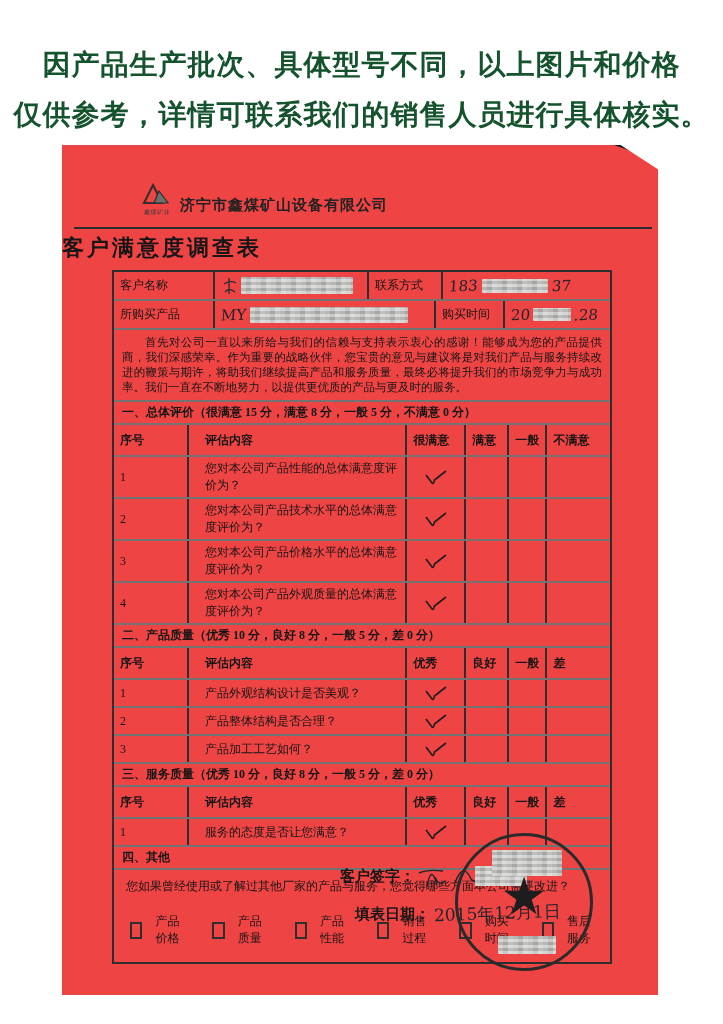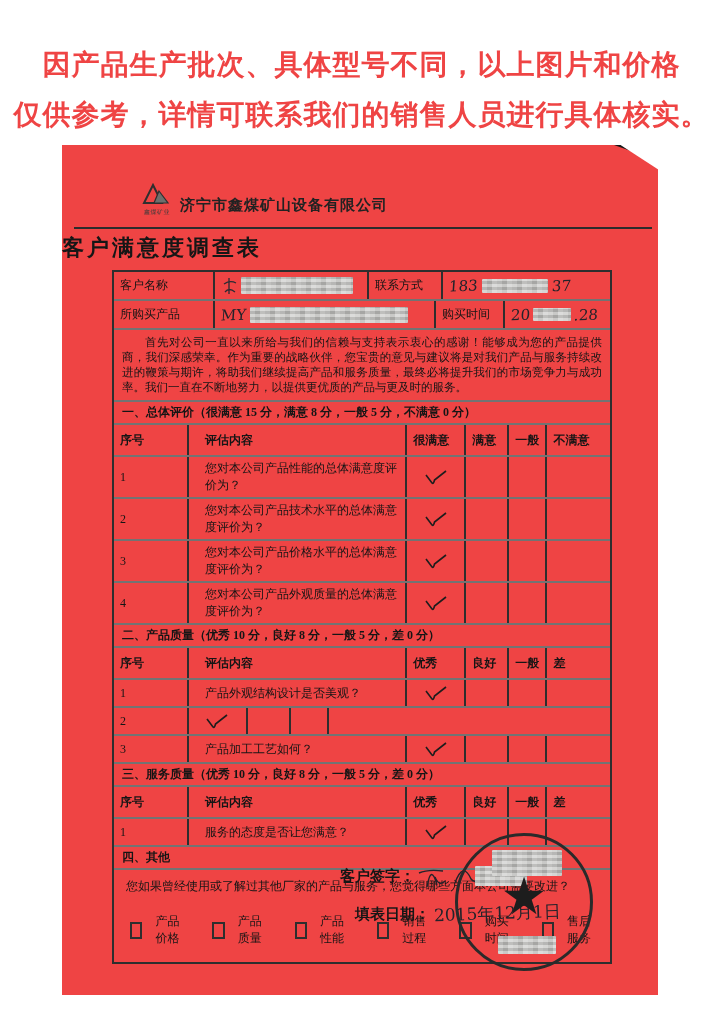--- a/index.html
+++ b/index.html
@@ -4,21 +4,21 @@
 <style>
   html,body{margin:0;padding:0;}
   body{
     width:723px;height:1024px;background:#ffffff;position:relative;overflow:hidden;
     font-family:"Liberation Sans","DejaVu Sans",sans-serif;
   }
   
   .notice{
     position:absolute;top:40px;left:0;width:723px;text-align:center;
     font-weight:bold;font-size:28px;line-height:50px;letter-spacing:1px;
-    color:#ef4444;
+    color:#14532d;
   }
   
   .page{
     position:absolute;left:62px;top:145px;width:596px;height:850px;
     background:#ef4444;color:#1a1a1a;
   }
   .fold-black{position:absolute;top:0;right:13px;width:0;height:0;
     border-top:11px solid #161616;border-left:31px solid transparent;}
   .fold-white{position:absolute;top:-1px;right:-1px;width:0;height:0;
     border-top:26px solid #ffffff;border-left:40px solid transparent;}
@@ -228,20 +228,21 @@
         <svg class="chk" width="26" height="16" viewBox="0 0 26 16">
             <path d="M3 6 L9 14 Q10.5 15.5 11.5 11 L23 2" stroke="#1d1d1d" stroke-width="1.6" fill="none"></path>
           </svg>
       </div>
       <div class="cell c-r2"></div>
       <div class="cell c-r3"></div>
       <div class="cell c-r4"></div>
     </div>
     <div class="srow eval-row">
       <div class="cell c-no">2</div>
+      <div class="cell c-q">产品整体结构是否合理？</div>
       <div class="cell c-r1 center">
         <svg class="chk" width="26" height="16" viewBox="0 0 26 16">
             <path d="M3 6 L9 14 Q10.5 15.5 11.5 11 L23 2" stroke="#1d1d1d" stroke-width="1.6" fill="none"></path>
           </svg>
       </div>
       <div class="cell c-r2"></div>
       <div class="cell c-r3"></div>
       <div class="cell c-r4"></div>
     </div>
     <div class="srow eval-row">

